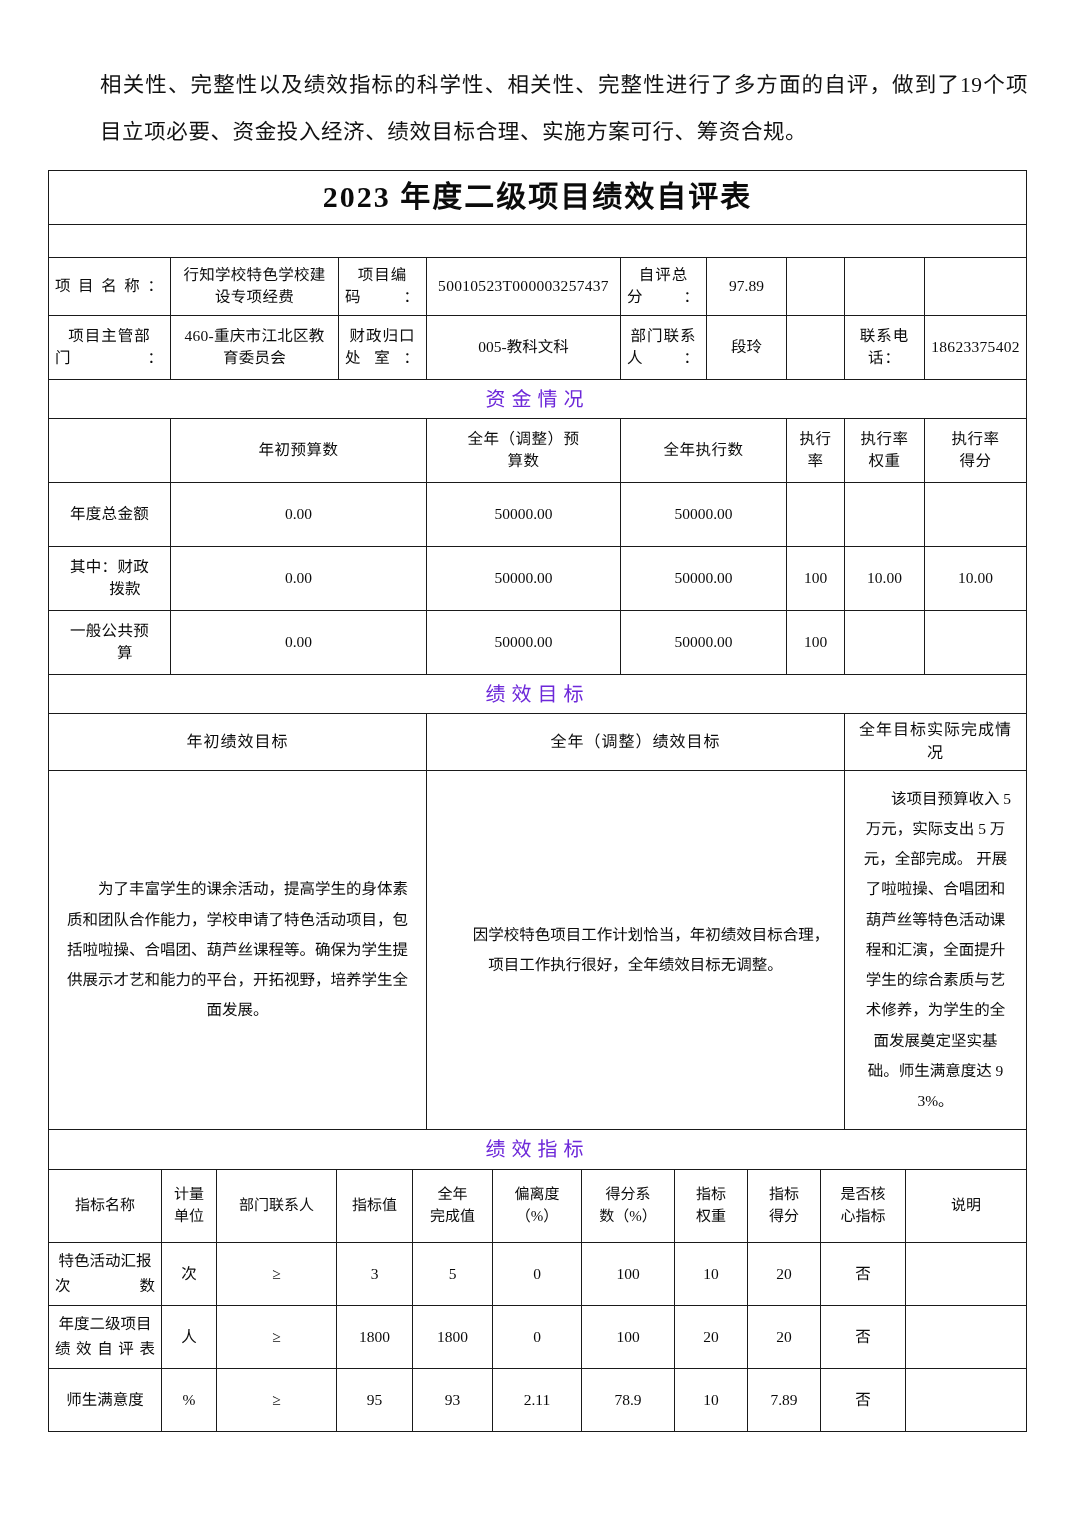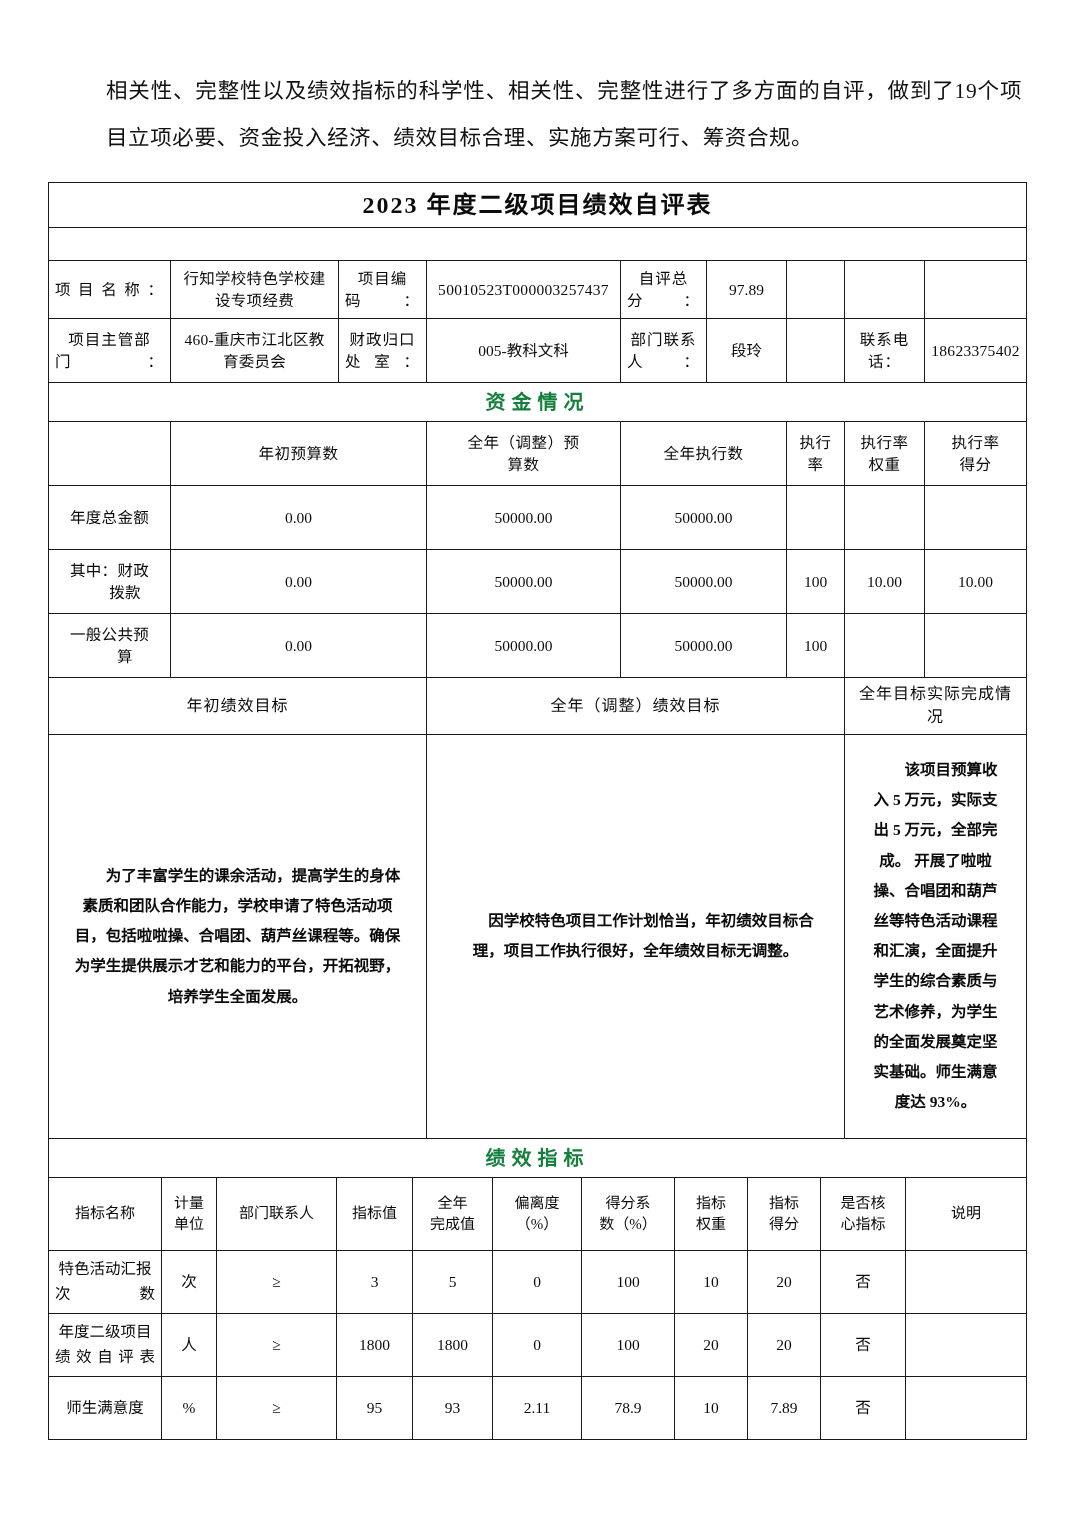--- a/index.html
+++ b/index.html
@@ -18,21 +18,21 @@
   .page {
     position: relative;
     width: 1074px;
     height: 1520px;
     box-sizing: border-box;
     padding: 0;
   }
 
   
   .intro {
-    margin: 6px;
+    margin: 0;
     padding: 62px 46px 0 100px;
     font-size: 21.5px;
     line-height: 47px;
     letter-spacing: 0.6px;
     text-align: justify;
     text-justify: inter-character;
     color: #111;
   }
 
   
@@ -51,21 +51,21 @@
     border: 1px solid #1a1a1a;
     padding: 5px 6px;
     vertical-align: middle;
     text-align: center;
     word-break: break-all;
   }
 
   .title-cell {
     border: 1px solid #1a1a1a;
     text-align: center;
-    font-size: 24px;
+    font-size: 30px;
     font-weight: 700;
     letter-spacing: 2px;
     padding: 14px 0 13px 0;
     font-family: "Liberation Serif", "DejaVu Serif", serif;
     margin-top: 46px;
   }
   .spacer-row td { height: 22px; padding: 0; }
 
   .lbl {
     text-align: center;
@@ -80,25 +80,25 @@
   }
   .val-left {
     text-align: left;
     padding-left: 9px;
     letter-spacing: 0.3px;
   }
   .val-center { text-align: center; }
 
   .section-head {
     text-align: center;
-    color: #15803d;
+    color: #6d28d9;
     font-size: 20px;
     letter-spacing: 6px;
     padding: 13px 0 13px 0;
-    font-weight: 700;
+    font-weight: 400;
   }
 
   .row-h { height: 58px; }
   .row-tall { height: 64px; }
   .col-head {
     text-align: center;
     letter-spacing: 0.5px;
   }
 
   .goal-head {
@@ -110,23 +110,22 @@
   .goal-body {
     text-align: justify;
     text-justify: inter-character;
     vertical-align: top;
     font-size: 15.5px;
     line-height: 1.95;
     padding: 10px 11px 12px 11px;
     height: 250px;
   }
   .goal-body p {
-    margin: 15px;
+    margin: 8px;
     text-indent: 2em;
-    font-weight: bold;
   }
   .goal-body.mid { vertical-align: middle; }
   .goal-body.mid p { text-indent: 2em; }
 
   .ind-head td {
     height: 62px;
     font-size: 15px;
     padding: 3px 2px;
     letter-spacing: 0px;
   }
@@ -251,20 +250,23 @@
           <span style="padding-left:2em">算</span>
         </td>
         <td class="val-center" colspan="2">0.00</td>
         <td class="val-center">50000.00</td>
         <td class="val-center" colspan="2">50000.00</td>
         <td class="val-center">100</td>
         <td class="val-center"></td>
         <td class="val-center"></td>
       </tr>
 
+      <tr>
+        <td class="section-head" colspan="9">绩效目标</td>
+      </tr>
 
       <tr>
         <td class="goal-head" colspan="3">年初绩效目标</td>
         <td class="goal-head" colspan="4">全年（调整）绩效目标</td>
         <td class="goal-head" colspan="2">全年目标实际完成情况</td>
       </tr>
 
       <tr>
         <td class="goal-body mid" colspan="3">
           <p>为了丰富学生的课余活动，提高学生的身体素质和团队合作能力，学校申请了特色活动项目，包括啦啦操、合唱团、葫芦丝课程等。确保为学生提供展示才艺和能力的平台，开拓视野，培养学生全面发展。</p>

